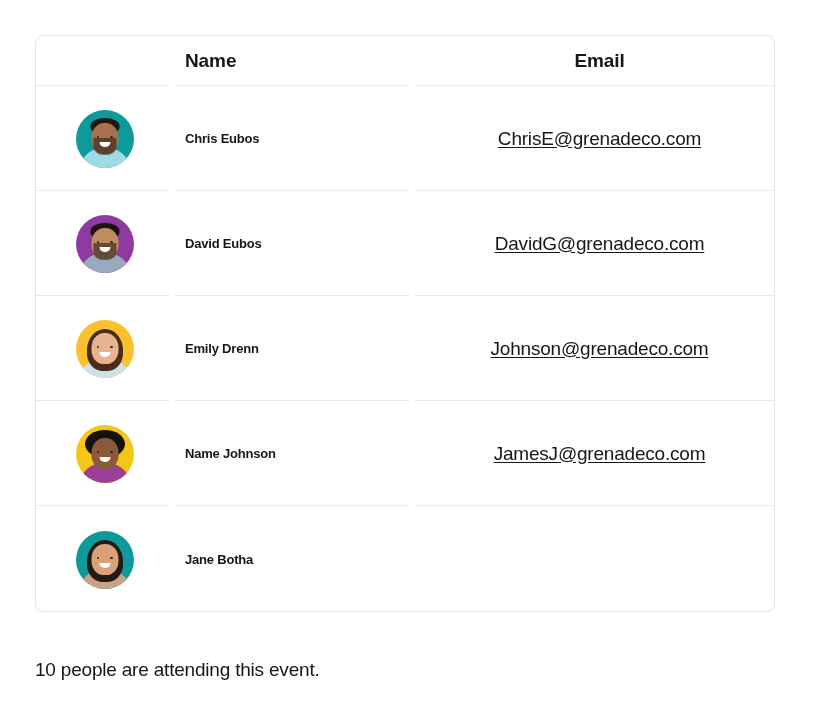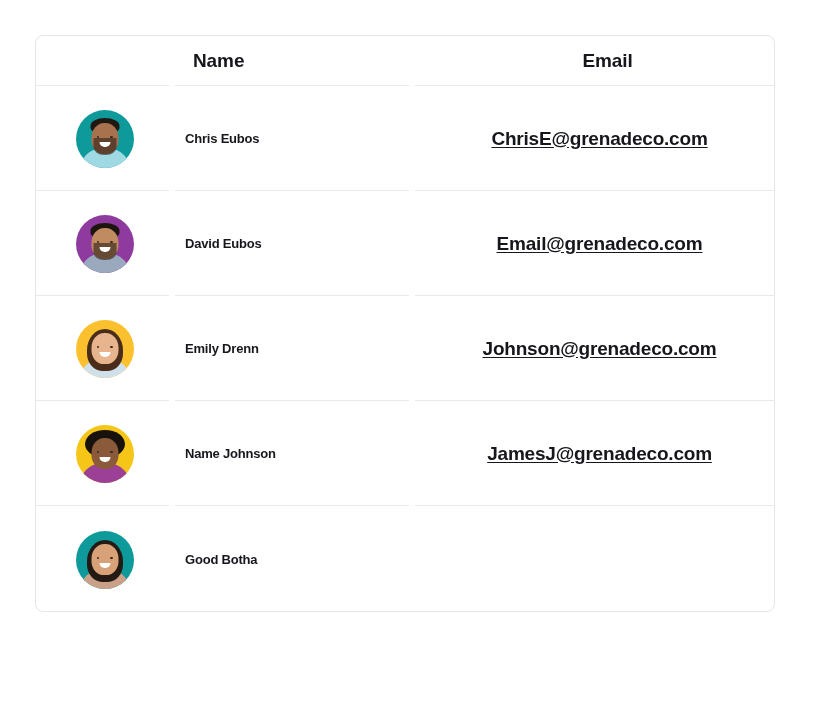--- a/index.html
+++ b/index.html
@@ -20,21 +20,21 @@
     background: #fff;
     overflow: hidden;
   }
 
   .row {
     position: relative;
     display: flex;
     width: 100%;
     align-items: center;
   }
-  .row.header { height: 50px; gap: 8px; }
+  .row.header { height: 50px; }
   .row.data { height: 105px; }
   .row.data.last { height: 107px; }
 
   
   .sep {
     position: absolute;
     bottom: 0; left: 0;
     width: 100%; height: 1px;
     pointer-events: none;
   }
@@ -81,21 +81,21 @@
   }
   .name-text {
     font-size: 13px;
     font-weight: 700;
     color: #16161d;
     letter-spacing: -0.2px;
     white-space: nowrap;
   }
   .email-link {
     font-size: 19px;
-    font-weight: 700;
+    font-weight: 400;
     color: #16161d;
     text-decoration: underline;
     text-underline-offset: 2px;
     letter-spacing: -0.2px;
     white-space: nowrap;
     cursor: pointer;
   }
 
   
   .avatar {
@@ -260,21 +260,21 @@
           <div class="av-beard" style="background: rgb(29, 21, 16);"></div>
           <div class="av-eye l"></div>
             <div class="av-eye r"></div>
             <div class="av-smile"></div>
         </div>
       </div>
       <div class="cell-name">
         <span class="name-text">David Eubos</span>
       </div>
       <div class="cell-email">
-        <a class="email-link">Email@grenadeco.com</a>
+        <a class="email-link">DavidG@grenadeco.com</a>
       </div>
       <div class="sep">
         <i class="s1"></i>
           <i class="s2"></i>
           <i class="s3"></i>
       </div>
     </div>
 
     <div class="row data">
       <div class="cell-avatar">
@@ -340,20 +340,21 @@
           <div class="av-hair long" style="background: rgb(36, 26, 20);"></div>
             <div class="av-face-over" style="background: rgb(217, 161, 119);"></div>
             <div class="av-head" style="background: rgb(217, 161, 119);"></div>
 
           <div class="av-eye l"></div>
             <div class="av-eye r"></div>
             <div class="av-smile"></div>
         </div>
       </div>
       <div class="cell-name">
-        <span class="name-text">Good Botha</span>
+        <span class="name-text">Jane Botha</span>
       </div>
     </div>
 
   </div>
 
+  <div class="footer-note">10 people are attending this event.</div>
 
 </div>
 
 </body></html>

